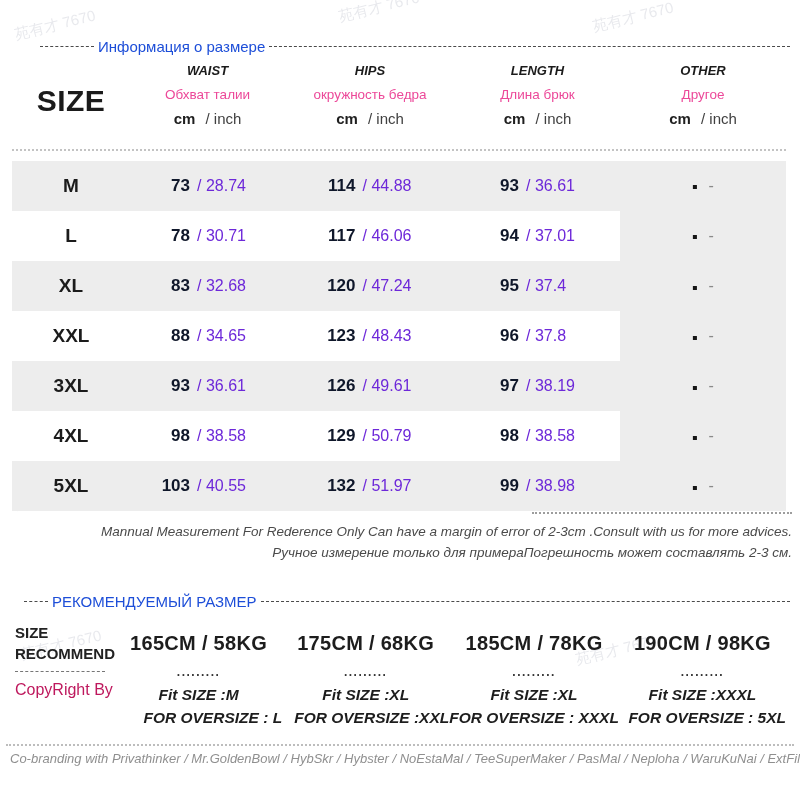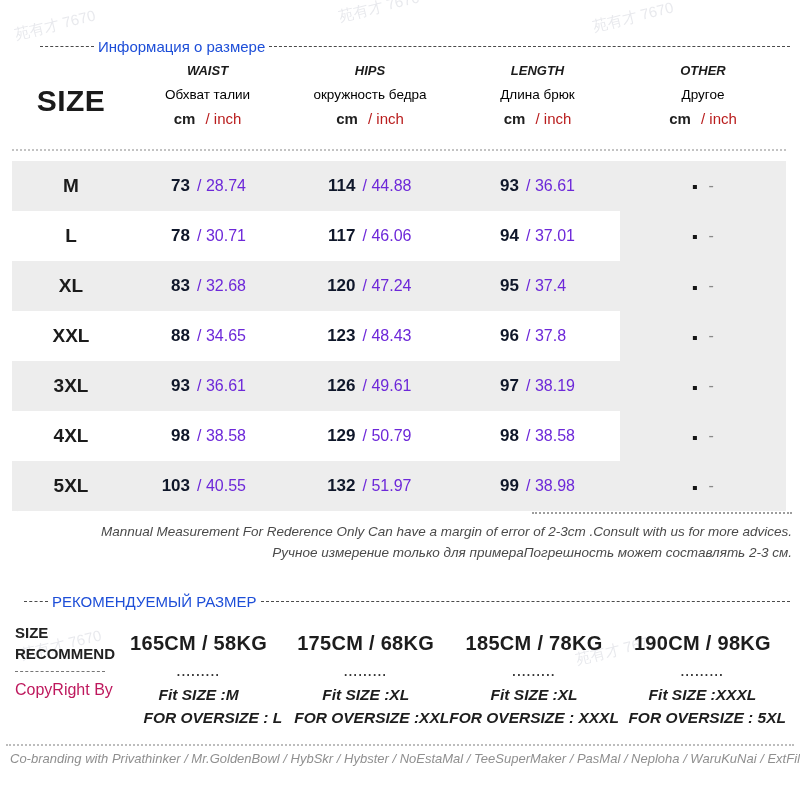--- a/index.html
+++ b/index.html
@@ -29,24 +29,24 @@
   .thead {
     position:absolute; top:58px; left:12px; right:14px; height:86px;
     display:grid; grid-template-columns:118px 155px 170px 165px 1fr;
   }
   .size-head {
     display:flex; align-items:center; justify-content:center;
     font-size:30px; font-weight:bold; letter-spacing:0.5px; color:#1b1b1b;
   }
   .col-head { text-align:center; padding-top:5px; }
   .col-head .en { font-size:13px; font-weight:bold; font-style:italic; color:#1b1b1b; }
-  .col-head .ru { font-size:13.5px; color:#000000; margin-top:9px; }
+  .col-head .ru { font-size:13.5px; color:#ec4899; margin-top:9px; }
   .col-head .units { margin-top:8px; font-size:15px; }
   .col-head .units .cm { font-weight:bold; color:#1f1f1f; }
-  .col-head .units .inch { color:#b91c1c; margin-left:6px; }
+  .col-head .units .inch { color:#404040; margin-left:6px; }
   .head-sep { position:absolute; top:149px; left:12px; right:14px; border-top:2px dotted #c3c3c3; }
 
   
   .tbody { position:absolute; top:161px; left:12px; right:14px; }
   .trow {
     display:grid; grid-template-columns:118px 155px 170px 165px 1fr;
     height:50px; align-items:center;
   }
   .trow.gray { background:#ededed; }
   .trow.white { background:#ffffff; }

